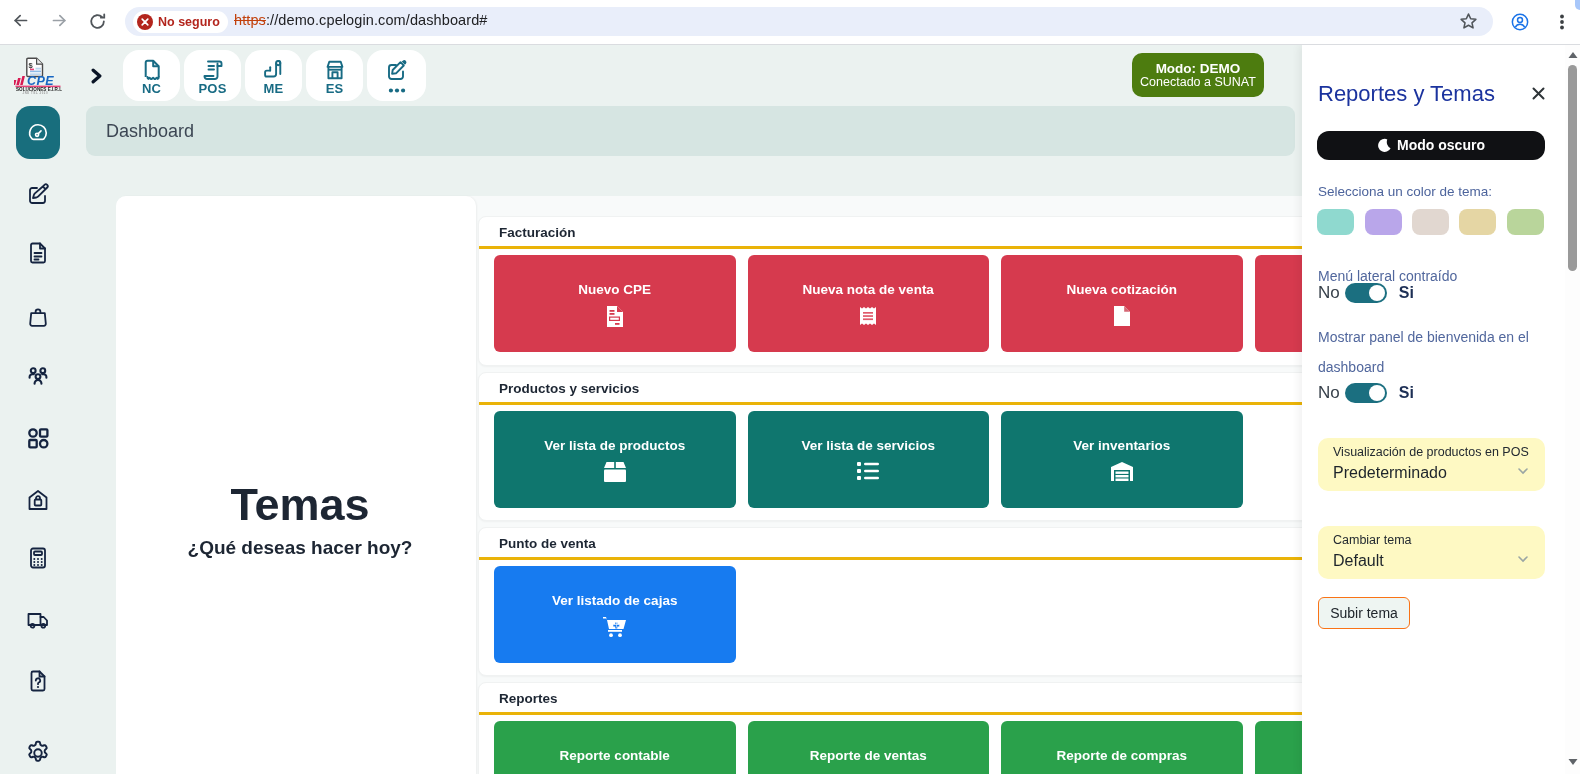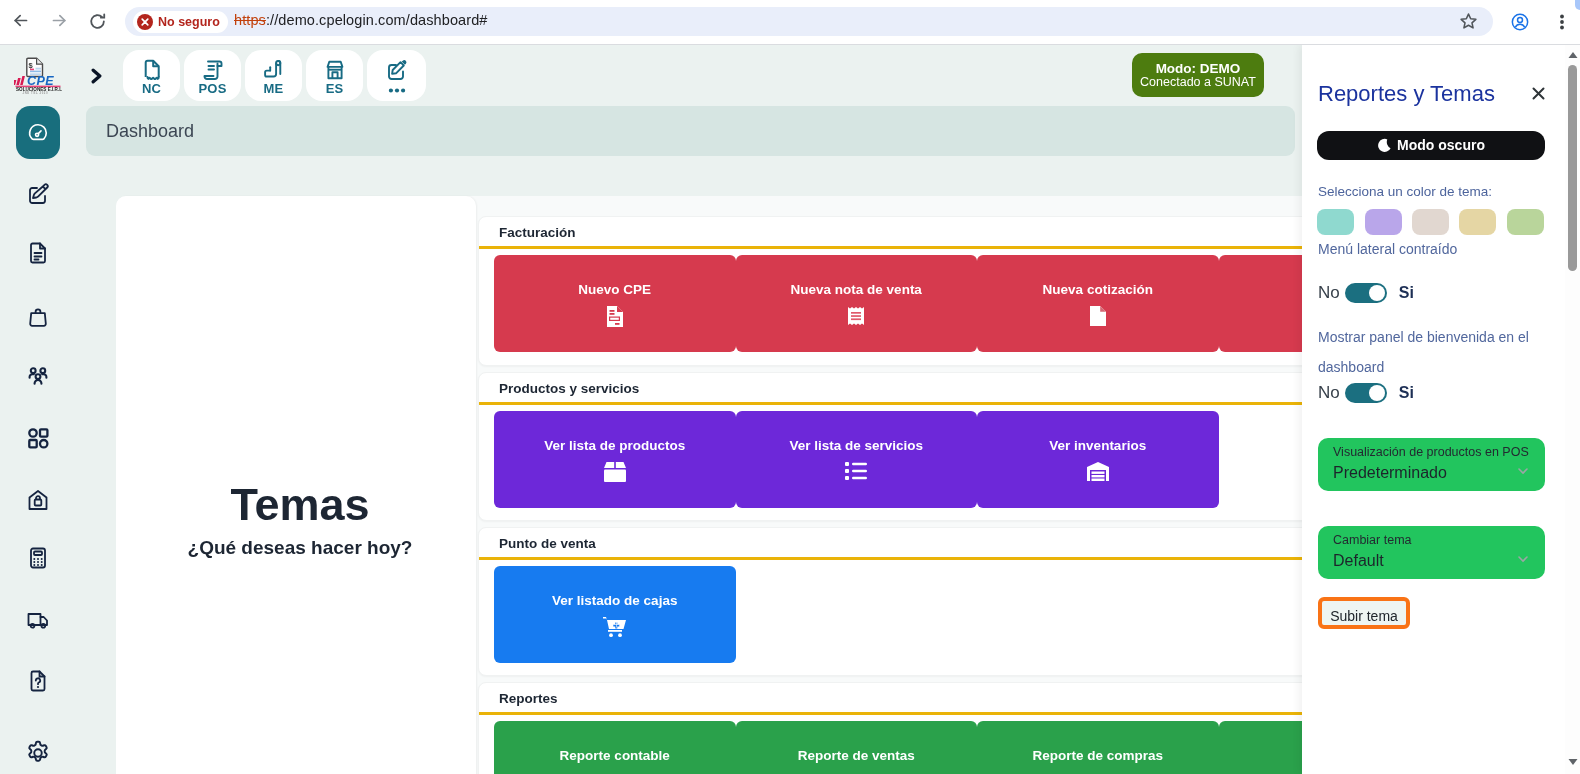--- a/index.html
+++ b/index.html
@@ -36,47 +36,47 @@
 .sic{position:absolute;left:38px;width:24px;height:24px;transform:translate(-50%,-50%)}
 
 
 #hola{position:absolute;left:116px;top:151px;width:360px;height:590px;background:#fff;border-radius:10px;text-align:center;padding-left:8px;box-shadow:1px 0 2px rgba(0,0,0,.05)}
 #hola .h1{margin-top:283px;font-size:45px;font-weight:700;color:#1d2633}
 #hola .h2{margin-top:6px;font-size:19px;font-weight:700;color:#1d2633}
 
 
 .card{position:absolute;left:478px;width:1088px;background:#fff;border-radius:8px;border:1px solid #f0f2f2;box-shadow:0 1px 2px rgba(0,0,0,.04)}
 .card .hd{height:32px;border-bottom:3px solid #eab308;padding:8px 0 0 20px;font-size:13.5px;font-weight:700;color:#1d2633}
-.card .bd{padding:6px 15px 13px 15px;display:flex;}
+.card .bd{padding:6px 15px 13px 15px;display:flex;gap:12px}
 .bigbtn{width:241.5px;height:97px;border-radius:6px;color:#fff;text-align:center;flex:none}
 .bigbtn .t{margin-top:27px;font-size:13.5px;font-weight:700}
 .bigbtn svg{margin-top:9px}
 .bb-red{background:#d63a4e}
-.bb-yel{background:#6d28d9}
+.bb-yel{background:#0f766e}
 .bb-blu{background:#177bf0}
 .bb-grn{background:#2aa14b}
 
 
 #panel{position:absolute;left:1302px;top:0px;width:263px;height:729px;background:#fff;box-shadow:-3px 0 8px rgba(0,0,0,.06);z-index:20}
 #ptitle{position:absolute;left:16px;top:36px;font-size:22px;color:#1b339e}
 #pclose{position:absolute;left:229px;top:41px;width:15px;height:15px}
 #darkbtn{position:absolute;left:15px;top:86px;width:228px;height:29px;background:#101114;border-radius:12px;color:#fff;font-size:14px;font-weight:700;text-align:center;line-height:29px}
 #seltxt{position:absolute;left:16px;top:139px;font-size:13.5px;color:#4d649c}
 .sw{position:absolute;top:164px;width:37px;height:26px;border-radius:8px}
 .plabel{position:absolute;left:16px;font-size:14px;color:#51679d}
 .togrow{position:absolute;left:16px;display:flex;align-items:center}
 .togrow .no{font-size:17px;color:#37404a}
 .toggle{width:42px;height:20px;background:#1b6f80;border-radius:10px;position:relative;margin:0 12px 0 5px}
 .toggle::after{content:"";position:absolute;right:2px;top:2px;width:16px;height:16px;background:#fff;border-radius:50%}
 .togrow .si{font-size:16px;font-weight:700;color:#1d2f55}
-.selbox{position:absolute;left:16px;width:227px;background:#22c55e;border-radius:10px;padding:7px 0 0 15px}
+.selbox{position:absolute;left:16px;width:227px;background:#fef9c3;border-radius:10px;padding:7px 0 0 15px}
 .selbox .sl{font-size:12.5px;color:#232a31}
 .selbox .sv{font-size:16px;color:#1d242b;margin-top:5px}
 .selbox .chev{position:absolute;right:16px;top:50%;width:12px;height:12px}
-#subir{position:absolute;left:16px;top:552px;width:92px;height:32px;background:#eef5f2;border:4px solid #f97316;border-radius:6px;font-size:14px;color:#20262c;text-align:center;line-height:30px}
+#subir{position:absolute;left:16px;top:552px;width:92px;height:32px;background:#eef5f2;border:1px solid #f97316;border-radius:6px;font-size:14px;color:#20262c;text-align:center;line-height:30px}
 
 
 #sbtrack{position:absolute;right:0;top:0;width:15px;height:729px;background:#fdfdfd;z-index:30}
 #sbthumb{position:absolute;left:3px;top:20px;width:9px;height:206px;background:#999;border-radius:5px}
 </style>
 </head>
 <body>
 
 <div id="chrome">
   <svg class="abs" style="left:12px;top:12px" width="17" height="17" viewBox="0 0 24 24" fill="none" stroke="#50555a" stroke-width="2.4" stroke-linecap="round" stroke-linejoin="round">
@@ -375,21 +375,21 @@
       </svg>
     <div id="darkbtn"><svg width="15" height="15" viewBox="0 0 16 16" style="vertical-align:-2.5px;margin-right:5px">
           <path d="M11 1.5a7 7 0 1 0 3.5 9.5A7.5 7.5 0 0 1 11 1.5z" fill="#fff"></path>
         </svg>Modo oscuro</div>
     <div id="seltxt">Selecciona un color de tema:</div>
     <div class="sw" style="left:15px;background:#8fd9cf"></div>
     <div class="sw" style="left:63px;background:#b9a6ea"></div>
     <div class="sw" style="left:110px;background:#e1d7d0"></div>
     <div class="sw" style="left:157px;background:#e5d6a4"></div>
     <div class="sw" style="left:205px;background:#b9d59b"></div>
-    <div class="plabel" style="top:196px">Menú lateral contraído</div>
+    <div class="plabel" style="top:223px">Menú lateral contraído</div>
     <div class="togrow" style="top:238px">
         <span class="no">No</span>
         <span class="toggle"></span>
         <span class="si">Si</span>
       </div>
     <div class="plabel" style="top:278px;line-height:29.5px">Mostrar panel de bienvenida en el<br>dashboard</div>
     <div class="togrow" style="top:338px">
         <span class="no">No</span>
         <span class="toggle"></span>
         <span class="si">Si</span>

